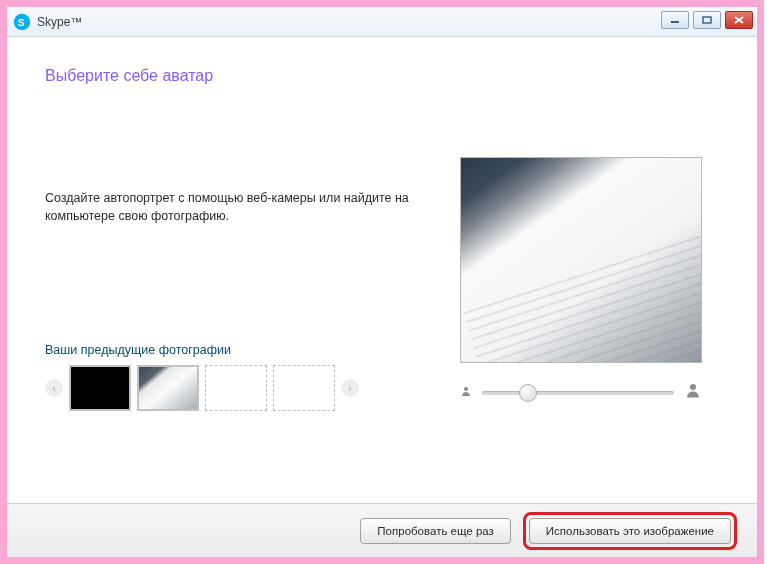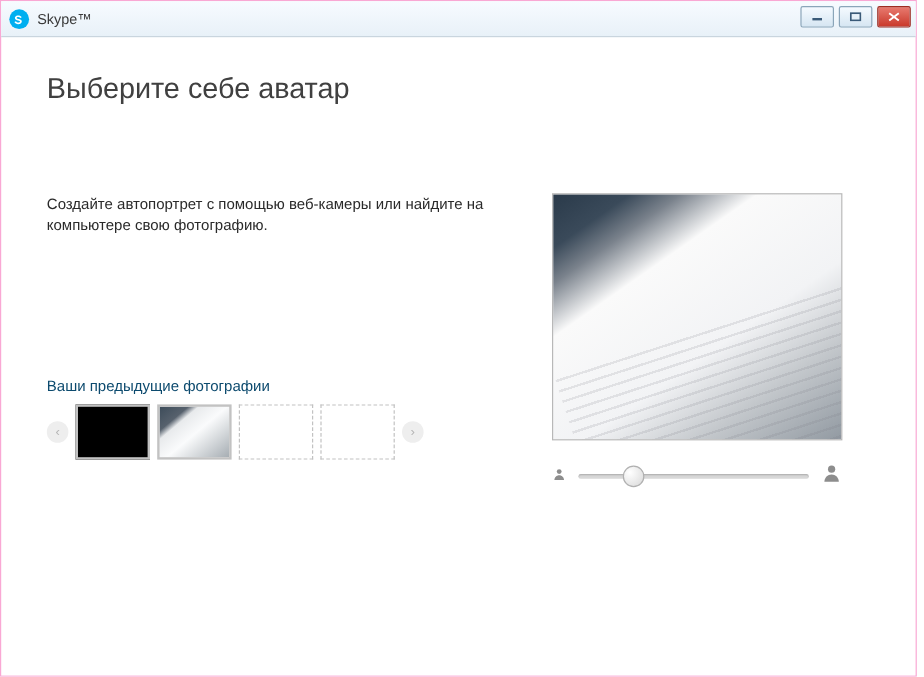--- a/index.html
+++ b/index.html
@@ -6,21 +6,21 @@
   body {
     font-family: "Segoe UI", Tahoma, Arial, sans-serif;
     background: #fff;
     width: 770px;
     height: 564px;
     overflow: hidden;
   }
   .window {
     width: 764px;
     height: 564px;
-    border: 1px solid #f9a8d4;
+    border: 7px solid #f9a8d4;
     background: #fff;
     position: relative;
   }
   .titlebar {
     height: 30px;
     background: linear-gradient(to bottom, #f7fbff 0%, #e8f1f8 100%);
     border-bottom: 1px solid #c9d5de;
     display: flex;
     align-items: center;
     padding: 0 0 0 6px;
@@ -53,37 +53,38 @@
     justify-content: center;
   }
   .win-btn.close {
     background: linear-gradient(to bottom, #e87a6f, #c9392b);
     border-color: #9c2c22;
   }
   .content {
     padding: 30px 38px 0 38px;
   }
   .page-title {
-    font-size: 24px;
+    font-size: 16px;
     font-weight: 400;
-    color: #404040;
+    color: #8b5cf6;
     margin-bottom: 72px;
   }
   .main-row {
     display: flex;
     gap: 28px;
   }
   .left-col {
     width: 370px;
   }
   .desc {
     font-size: 12.5px;
     color: #2a2a2a;
     line-height: 1.45;
     margin-bottom: 118px;
+    margin-top: 32px;
   }
   .prev-label {
     font-size: 12.5px;
     color: #0c4a6e;
     margin-bottom: 8px;
   }
   .thumbs-row {
     display: flex;
     align-items: center;
     gap: 6px;
@@ -277,14 +278,24 @@
             <svg width="18" height="18" viewBox="0 0 24 24">
                 <circle cx="12" cy="8" r="4" fill="#8d8d8d"></circle>
                 <path d="M4 22c0-4.4 3.6-8 8-8s8 3.6 8 8" fill="#8d8d8d"></path>
               </svg>
           </span>
         </div>
       </div>
     </div>
   </div>
 
+  <div class="footer">
+    <div class="btn">
+      <span>Попробовать еще раз</span>
+    </div>
+    <div class="btn-highlight">
+      <div class="btn">
+        <span>Использовать это изображение</span>
+      </div>
+    </div>
+  </div>
 
 </div>
 
 </body></html>

